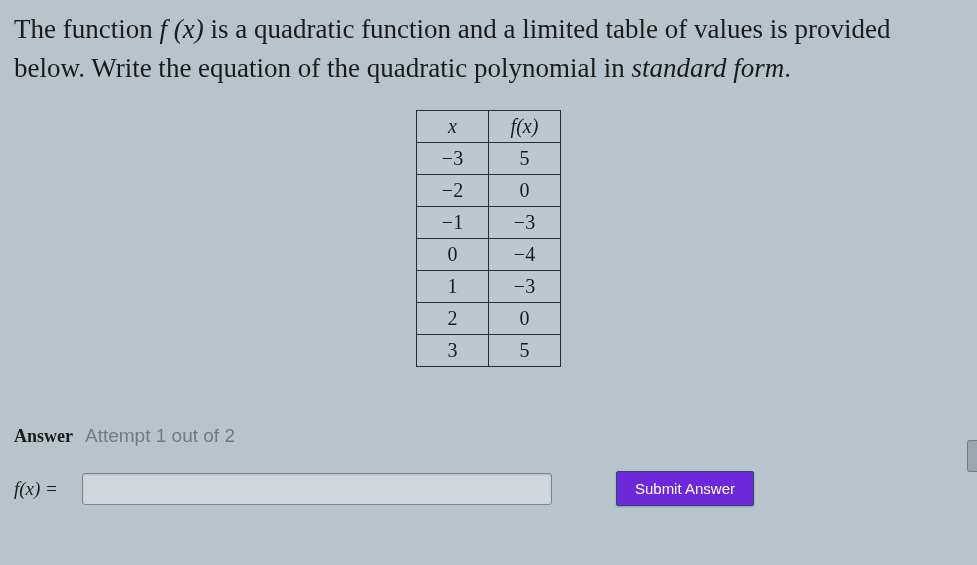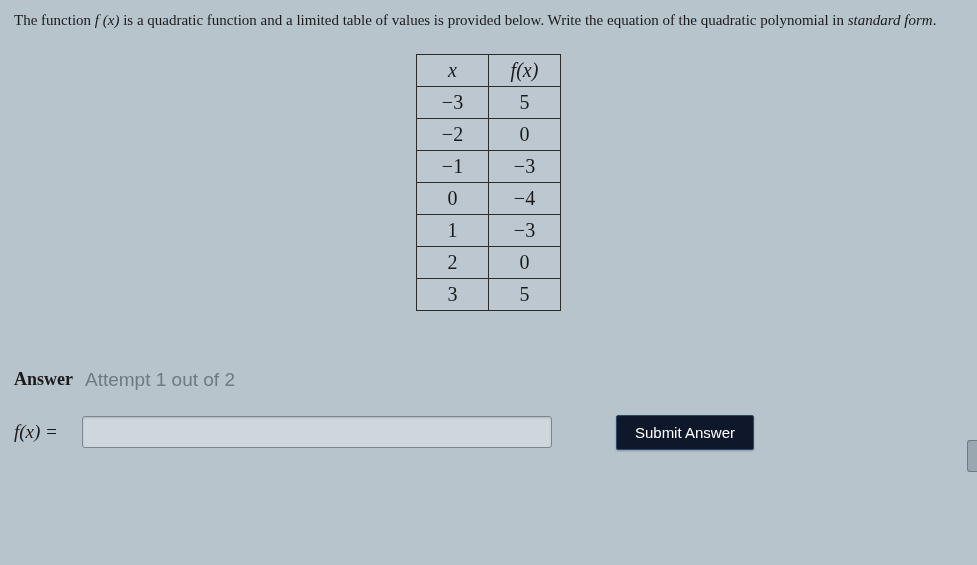--- a/index.html
+++ b/index.html
@@ -7,21 +7,21 @@
     width: 977px;
     height: 565px;
     background: #b8c4cc;
     font-family: Georgia, 'Times New Roman', serif;
     color: #1a1a1a;
     padding: 10px 14px;
     position: relative;
     overflow: hidden;
   }
   .prompt {
-    font-size: 15px;
+    font-size: 27px;
     line-height: 1.45;
     margin-bottom: 22px;
   }
   .math-i { font-style: italic; font-family: 'Times New Roman', serif; }
   table.vals {
     margin: 0 auto 28px auto;
     border-collapse: collapse;
     background: rgba(255,255,255,0.06);
   }
   table.vals th, table.vals td {
@@ -61,21 +61,21 @@
     height: 32px;
     border: 1px solid #7b8790;
     background: #cfd7dc;
     border-radius: 3px;
     padding: 4px 8px;
     font-size: 16px;
     font-family: 'Times New Roman', serif;
     box-shadow: inset 0 1px 2px rgba(0,0,0,0.15);
   }
   .submit-btn {
-    background: #0f172a;
+    background: #6d28d9;
     color: #fff;
     border: 1px solid #2a4a6a;
     padding: 8px 18px;
     font-size: 15px;
     font-family: Arial, sans-serif;
     border-radius: 2px;
     cursor: pointer;
     margin-left: 40px;
     box-shadow: 0 1px 2px rgba(0,0,0,0.25);
   }

